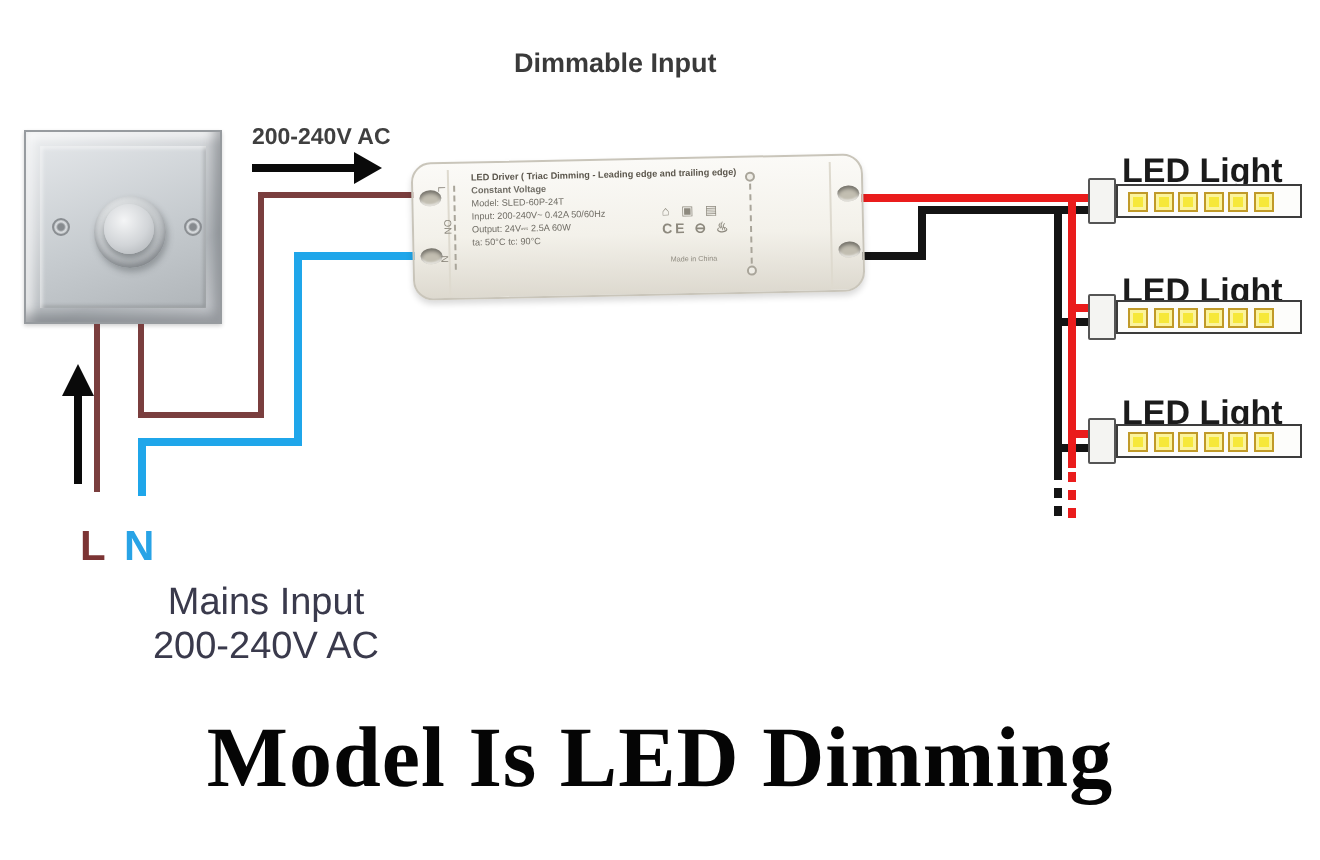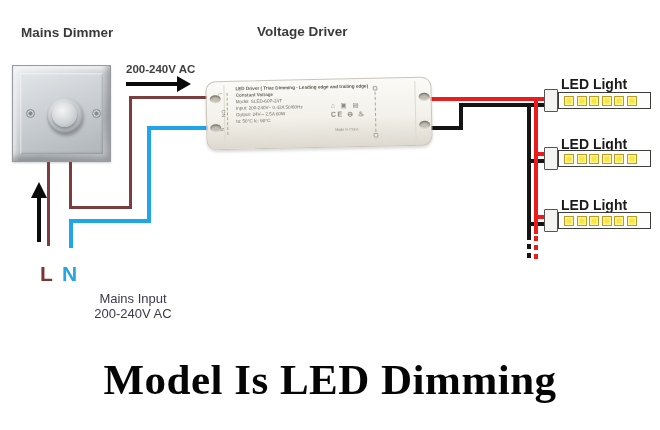--- a/index.html
+++ b/index.html
@@ -6,23 +6,23 @@
   body { background:#fff; font-family:"Liberation Sans", sans-serif; }
   #stage { position:relative; width:660px; height:430px; background:#ffffff; overflow:hidden; }
   .abs { position:absolute; }
 
   
   .comp-label { font-size:13.5px; font-weight:600; color:#3a3a3a; white-space:nowrap; }
   .ac-label { font-size:11.5px; font-weight:600; color:#3f3f3f; white-space:nowrap; }
   .ln-label { font-size:21px; font-weight:700; }
   .live-col { color:#7c3434; }
   .neutral-col { color:#28a3e6; }
-  .mains-input { width:152px; text-align:center; font-size:13px; font-weight:500; color:#3a3a4c; line-height:1.18; }
+  .mains-input { width:152px; text-align:center; font-size:19px; font-weight:500; color:#3a3a4c; line-height:1.18; }
   .big-title { width:660px; text-align:center; font-family:"Liberation Serif", serif; font-weight:700; font-size:43px; color:#050505; letter-spacing:0.5px; }
-  .led-label { font-size:14px; font-weight:700; color:#1b1b1b; white-space:nowrap; }
+  .led-label { font-size:17px; font-weight:700; color:#1b1b1b; white-space:nowrap; }
 
   
   .arrow-shaft { background:#0a0a0a; }
   .arrow-head-right { width:0; height:0; border-top:8px solid transparent; border-bottom:8px solid transparent; border-left:14px solid #0a0a0a; }
   .arrow-head-up { width:0; height:0; border-left:8px solid transparent; border-right:8px solid transparent; border-bottom:16px solid #0a0a0a; }
 
   
   .wire { position:absolute; }
   .wire-live { background:var(--live-wire,#7a3e3e); }
   .wire-neutral { background:var(--neutral-wire,#1fa6ea); }
@@ -79,22 +79,21 @@
     background:#fdfdfb; border:1.5px solid #3c3c3c;
     display:flex; align-items:center; gap:2.6px; padding-left:5px; }
   .led { width:10px; height:10px; background:var(--led-color,#f6e83a);
     border:1px solid #c09a28; box-shadow: inset 0 0 0 1.5px rgba(255,255,255,.5); }
 </style>
 </head>
 <body>
 
 <div id="stage">
 
-  <div class="abs comp-label" style="left:21px; top:25px;">Mains Dimmer</div>
-  <div class="abs comp-label" style="left:257px; top:24px;">Voltage Driver</div>
+  <div class="abs comp-label" style="left:257px; top:24px;">Dimmable Input</div>
   <div class="abs ac-label" style="left:126px; top:63px;">200-240V AC</div>
 
   <div class="abs arrow-shaft" style="left:126px; top:82px; width:53px; height:4px;"></div>
   <div class="abs arrow-head-right" style="left:177px; top:76px;"></div>
 
   <div class="abs arrow-shaft" style="left:37px; top:197px; width:4px; height:45px;"></div>
   <div class="abs arrow-head-up" style="left:31px; top:182px;"></div>
 
   <div class="abs plate">
     <div class="plate-face"></div>

